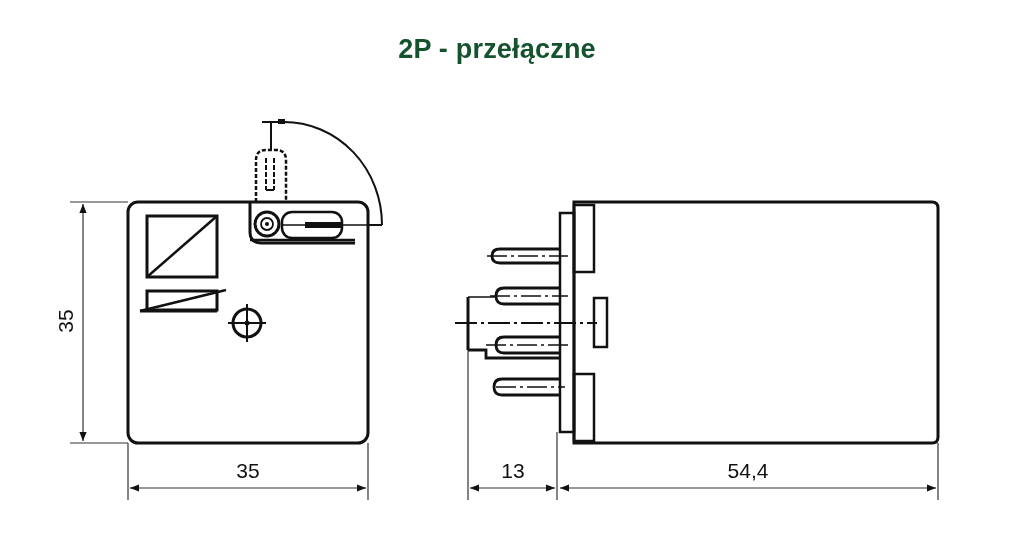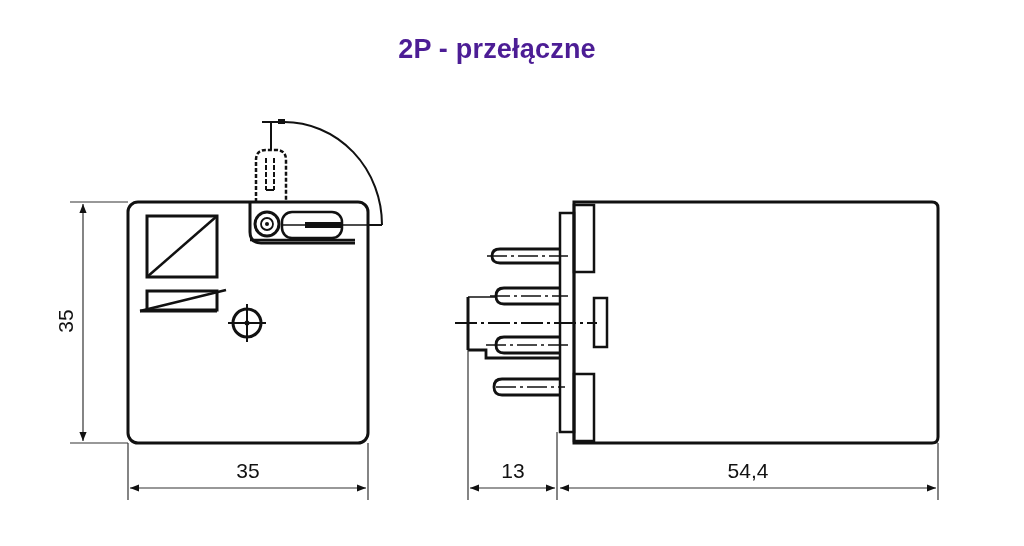--- a/index.html
+++ b/index.html
@@ -1,17 +1,17 @@
 <!DOCTYPE html>
 <html><head>
   <meta charset="utf-8">
   <style>
     html, body { margin: 0; padding: 0; background: #ffffff; }
     body { width: 1024px; height: 546px; position: relative; overflow: hidden; font-family: "Liberation Sans", sans-serif; }
-    .title { position: absolute; left: 0; top: 34px; width: 994px; text-align: center; font-family: "Liberation Sans", sans-serif; font-weight: bold; font-size: 27px; color: #4c1d95; letter-spacing: 0.2px; }
+    .title { position: absolute; left: 0; top: 34px; width: 994px; text-align: center; font-family: "Liberation Sans", sans-serif; font-weight: bold; font-size: 27px; color: #14532d; letter-spacing: 0.2px; }
     svg { position: absolute; left: 0; top: 0; }
     .dimtext { font-family: "Liberation Sans", sans-serif; font-size: 21px; fill: #111111; }
   </style>
 </head>
 <body>
 
 <div class="title">2P - przełączne</div>
 
 <svg width="1024" height="546" viewBox="0 0 1024 546">
   <defs>

